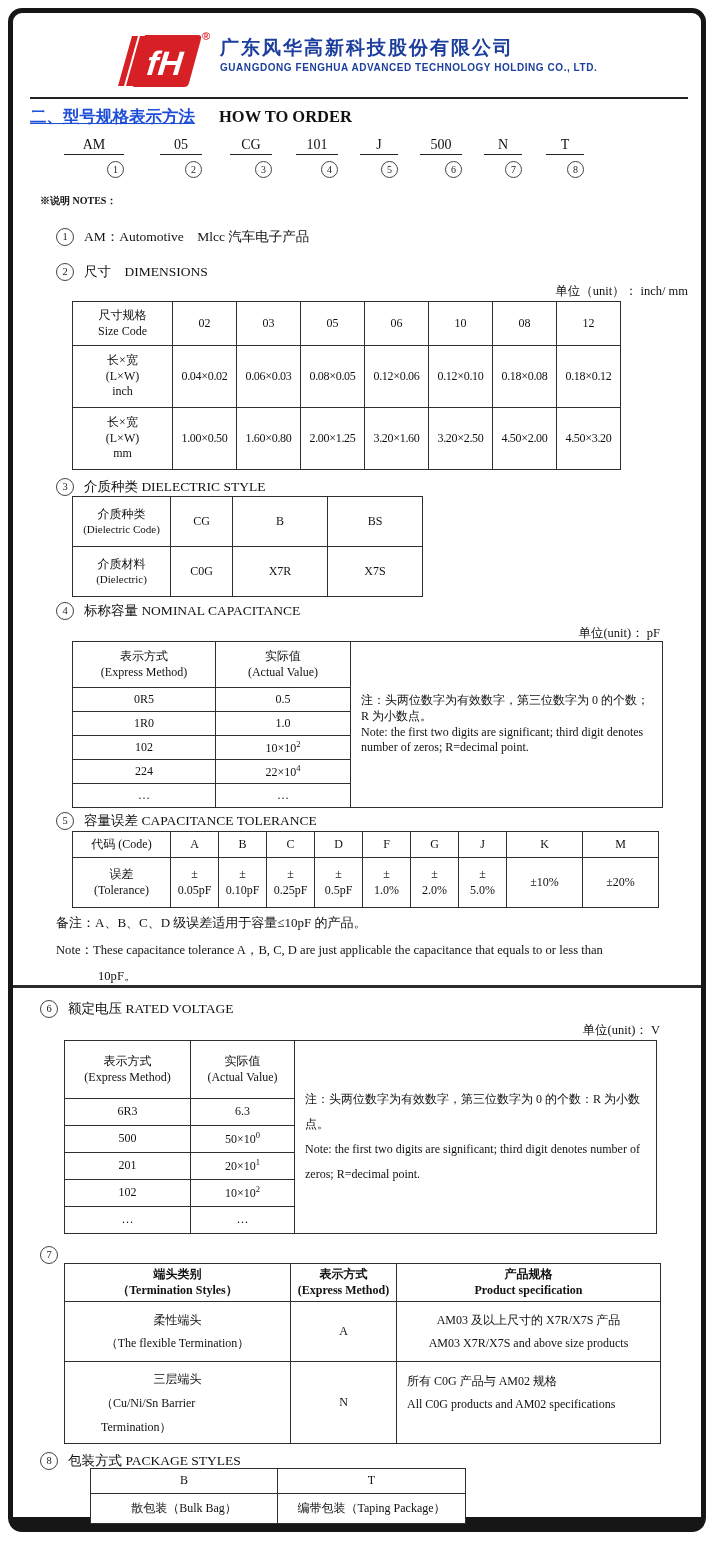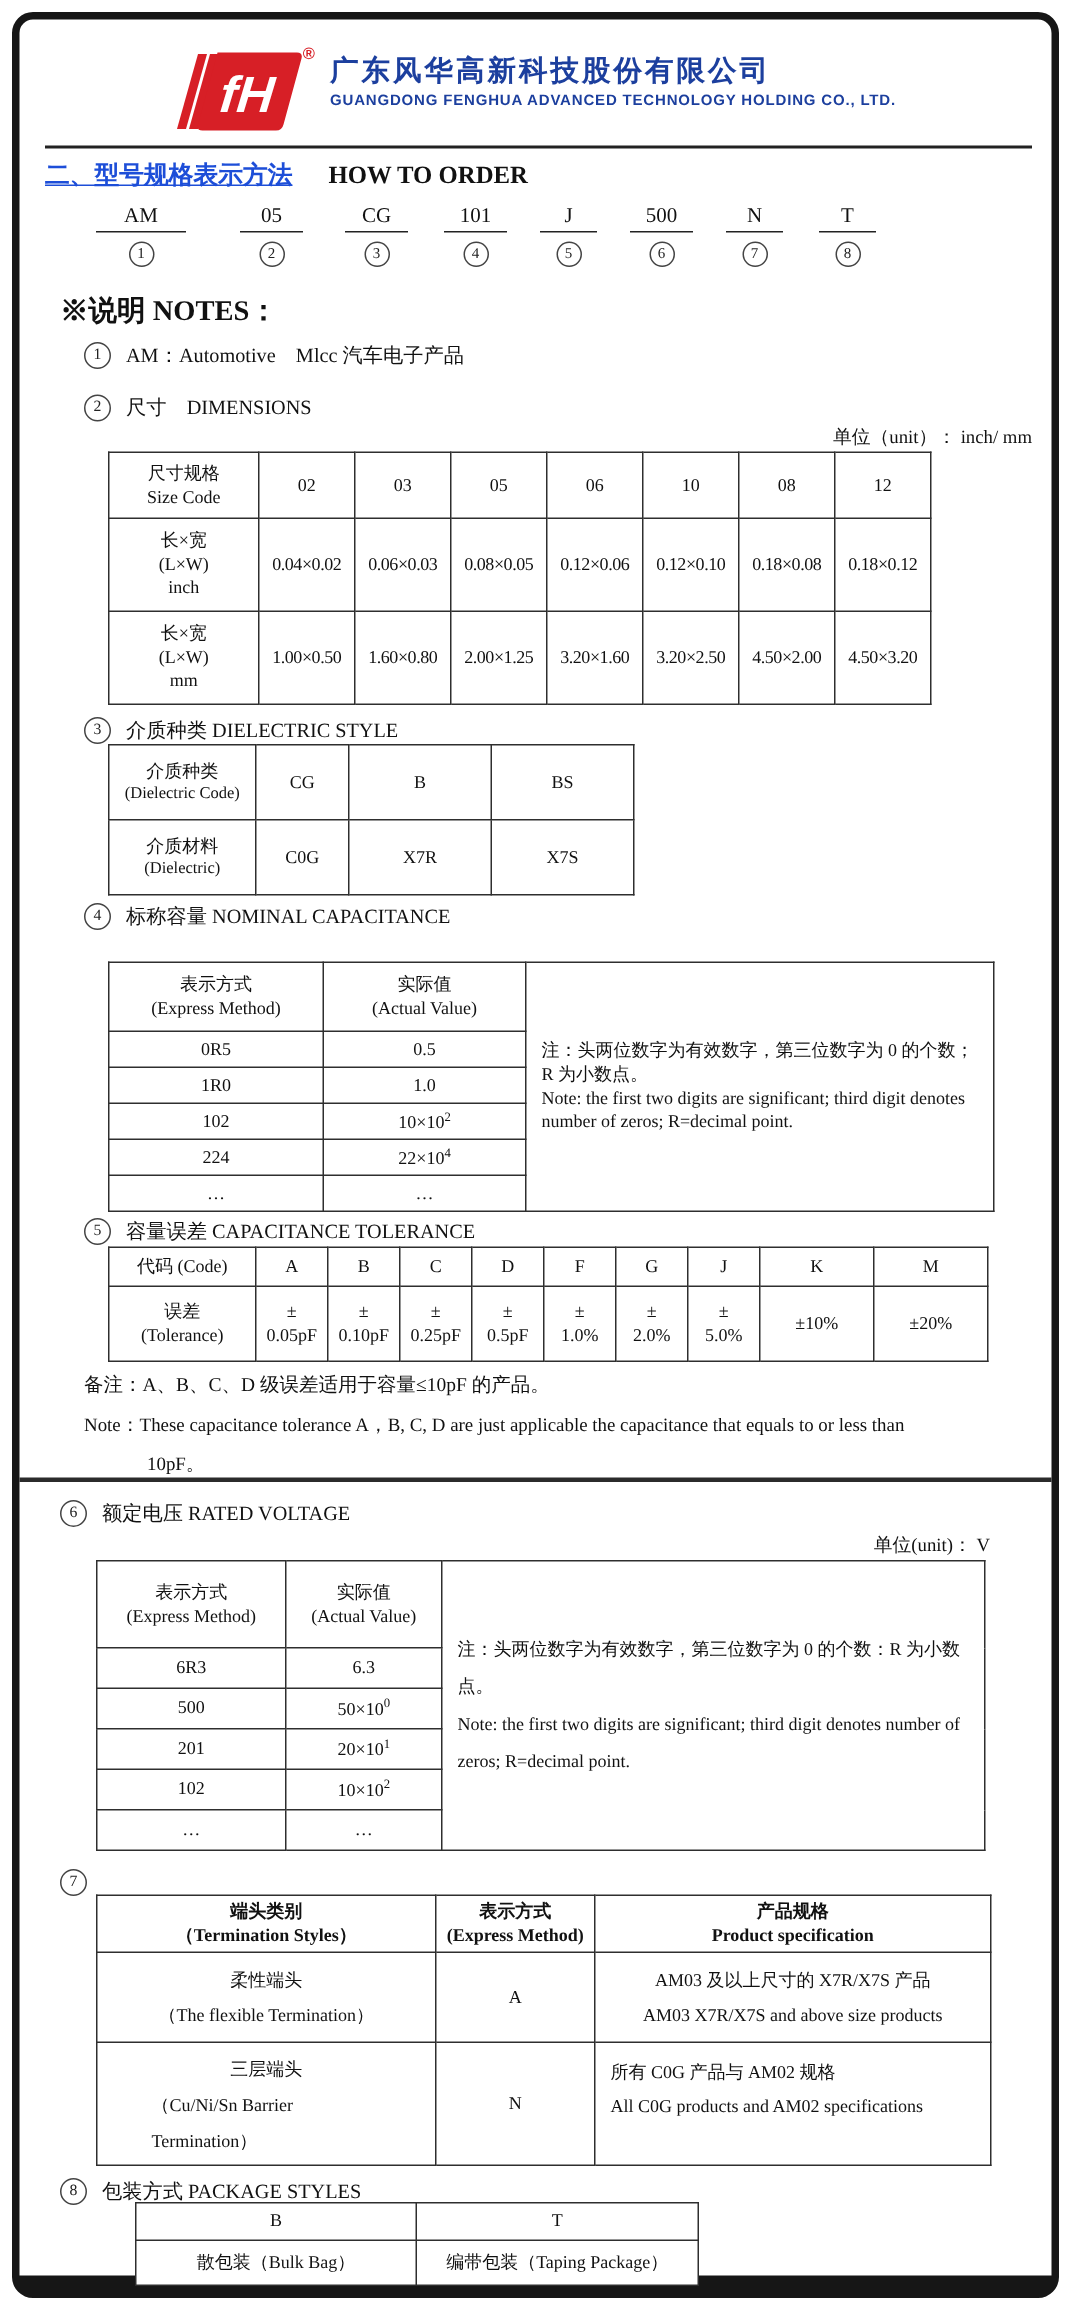--- a/index.html
+++ b/index.html
@@ -19,29 +19,29 @@
   .co-en{color:#1c3f9e;font-weight:bold;font-size:10px;letter-spacing:0.55px;margin-top:3px;white-space:nowrap;}
   .header-rule{height:2px;background:#222;}
 
   
   .sec-title{font-size:16.5px;font-weight:bold;white-space:nowrap;}
   .sec-title .cn{color:#1d4ed8;text-decoration:underline;}
   .sec-title .en{color:#111;margin-left:24px;}
 
   
   .part-row{display:flex;align-items:flex-start;}
-  .pc-item{display:flex;flex-direction:column;align-items:center;margin-right:24px;}
+  .pc-item{display:flex;flex-direction:column;align-items:flex-end;margin-right:24px;}
   .pc-code{display:block;text-align:center;font-size:14px;border-bottom:1.6px solid #222;
            padding:0 10px 1px 10px;min-width:22px;}
   .circ{display:inline-flex;align-items:center;justify-content:center;width:15px;height:15px;
         border:1px solid #444;border-radius:50%;font-size:10px;line-height:1;margin-top:6px;
         font-family:"Liberation Serif",serif;color:#222;background:#fff;flex:0 0 auto;}
   .circ.big{width:16px;height:16px;font-size:10.5px;margin-top:0;}
 
-  .notes-h{font-weight:bold;font-size:19px;}
+  .notes-h{font-weight:bold;font-size:10px;}
   .body-line{font-size:13.5px;white-space:nowrap;}
   .item-title{font-size:13.5px;white-space:nowrap;display:flex;align-items:center;gap:10px;}
   .unit-label{font-size:12.5px;text-align:right;}
 
   
   table.tbl{border-collapse:collapse;table-layout:fixed;background:#fff;}
   table.tbl td{border:1.4px solid #2e2e2e;text-align:center;vertical-align:middle;
                font-size:12px;line-height:1.3;padding:1px 2px;color:#111;box-sizing:border-box;
                overflow:hidden;}
   .l2:empty{display:none;}
@@ -209,20 +209,21 @@
       <td>X7R</td>
       <td>X7S</td>
     </tr>
   </tbody>
     </table>
 
   <div class="abs item-title" style="left:56px;top:602px;">
     <span class="circ big">4</span>
     <span class="body-line">标称容量  NOMINAL CAPACITANCE</span>
   </div>
+  <div class="abs unit-label" style="left:370px;top:625px;width:290px;">单位(unit)： pF</div>
   <table class="tbl abs" style="left:72px;top:641px;width:590px;">
     <colgroup>
         <col style="width:143px">
         <col style="width:135px">
         <col style="width:312px">
       </colgroup>
     <tbody>
         <tr style="height:46px">
       <td class="stack">
             <span>表示方式</span>

